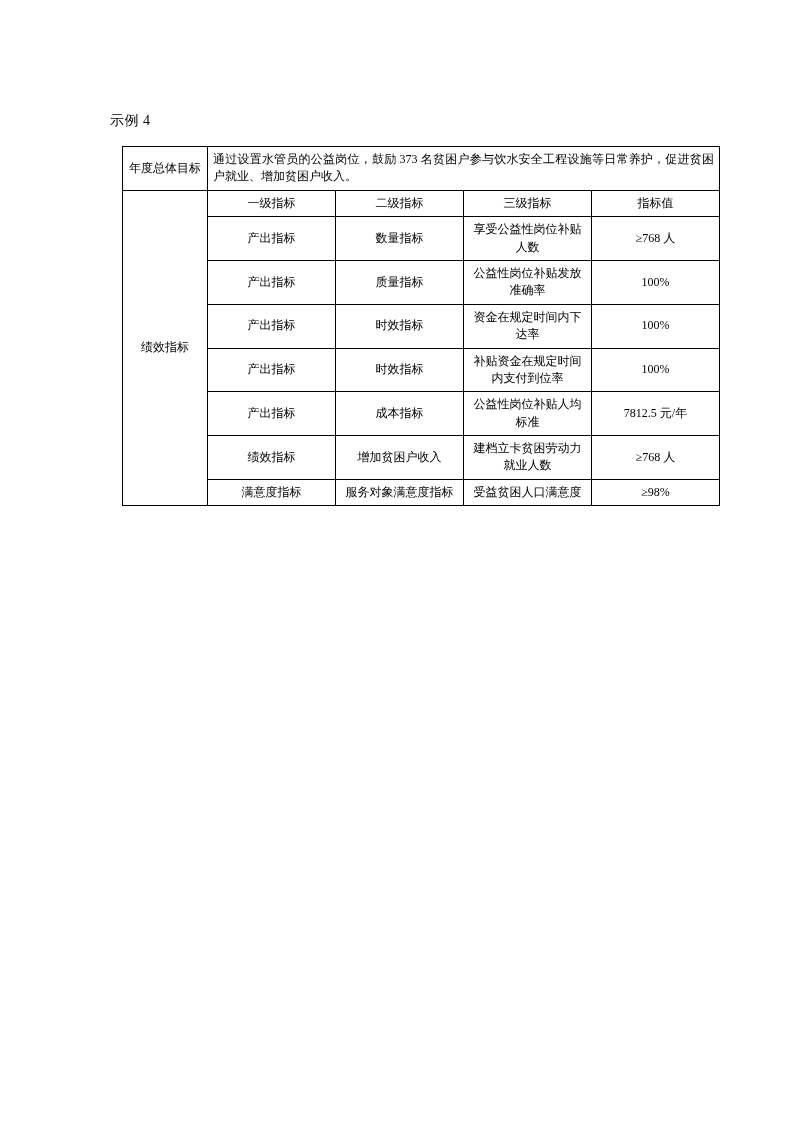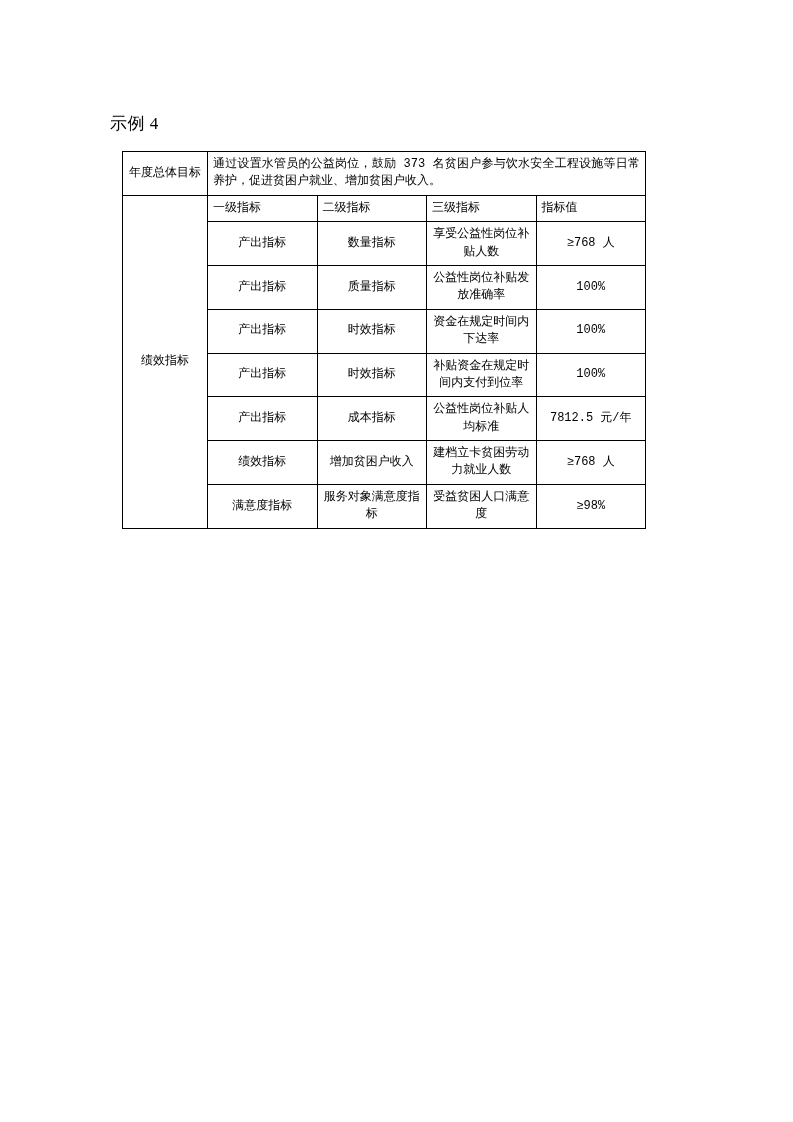--- a/index.html
+++ b/index.html
@@ -17,21 +17,21 @@
   }
   .page {
     position: relative;
     width: 793px;
     height: 1122px;
     box-sizing: border-box;
     padding: 0 110px;
   }
   .example-label {
     font-family: "Liberation Serif", "DejaVu Serif", serif;
-    font-size: 17px;
+    font-size: 14px;
     margin-top: 112px;
     letter-spacing: 0.5px;
   }
   .doc-title {
     text-align: center;
     font-size: 21px;
     font-weight: bold;
     margin-top: 26px;
     letter-spacing: 1px;
   }
@@ -48,34 +48,34 @@
   }
   .field-value.bold {
     font-weight: bold;
   }
   .table-wrap {
     margin-top: 16px;
     margin-left: 12px;
   }
   table.perf {
     border-collapse: collapse;
-    width: 524px;
+    width: 598px;
     table-layout: fixed;
     font-size: 12px;
-    font-family: Liberation Mono, monospace;
+    font-family: Liberation Serif, serif;
   }
   table.perf td, table.perf th {
     border: 1px solid #000000;
     padding: 4px 5px;
     vertical-align: middle;
     line-height: 1.45;
     font-weight: normal;
   }
   .c-head {
-    text-align: left;
+    text-align: center;
     font-weight: bold;
   }
   .c-center {
     text-align: center;
   }
   .c-left {
     text-align: center;
   }
   .vert-label {
     text-align: center;

